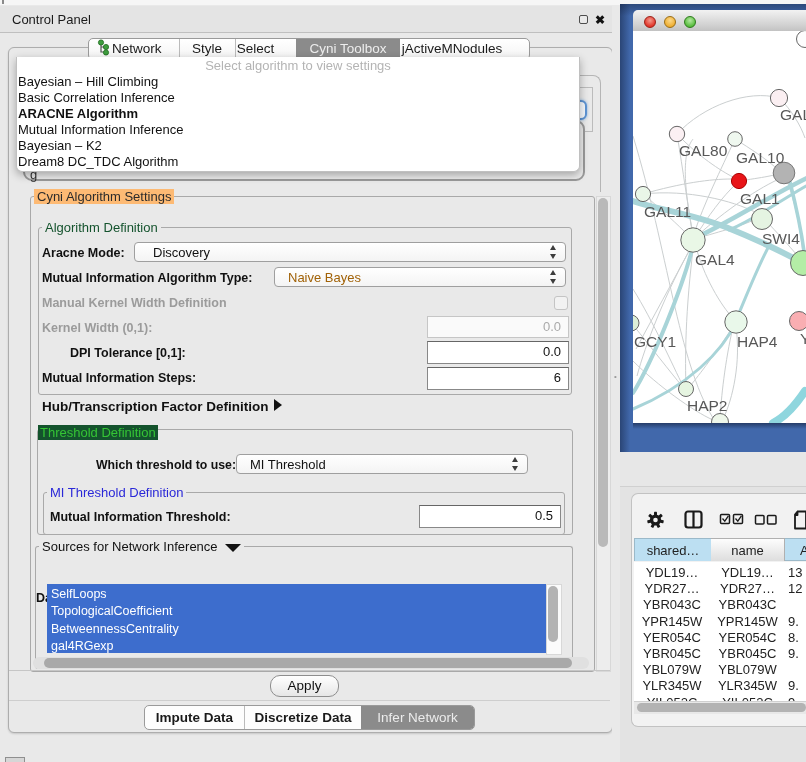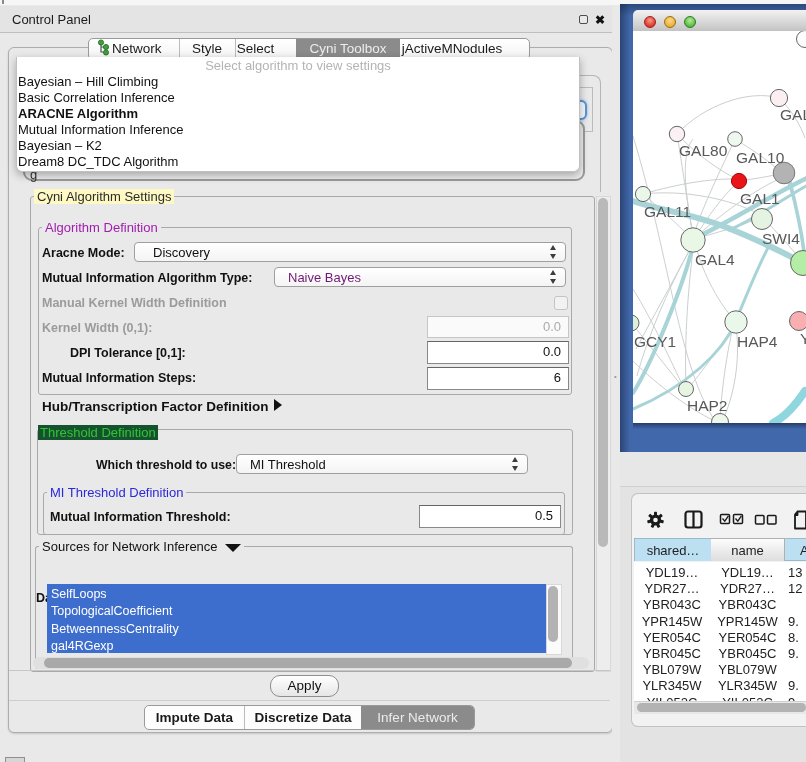--- a/index.html
+++ b/index.html
@@ -26,32 +26,32 @@
 
   <div class="abs" style="left:8px;top:47px;width:603px;height:684px;border:1px solid #adadad;border-radius:6px;background:#e9e9e9;box-shadow:0 1px 2px rgba(0,0,0,0.15);"></div>
 
   <div class="abs" style="left:560px;top:75px;width:40px;height:116px;border:1px solid #b5b5b5;border-left:none;border-bottom:none;border-radius:0 8px 0 0;"></div>
   <div class="abs" style="left:558px;top:87px;width:33px;height:43px;border:1px solid #bbbbbb;background:#e9e9e9;"></div>
   <div class="abs" style="left:23px;top:120px;width:558px;height:57px;border:2px solid #9a9a9a;border-radius:9px;background:#ebebeb;"></div>
   <div class="abs" style="left:30px;top:167px;font-size:13px;color:#333;">g</div>
   <div class="abs" style="left:574px;top:100px;width:9px;height:16px;border:2.5px solid #5c93d2;border-radius:6px;box-shadow:0 0 3px #7fb0e4;background:#f4f8fc;"></div>
 
   <div class="abs" style="left:30px;top:196px;width:563px;height:474px;border:1px solid #a9a9a9;border-radius:3px;"></div>
-  <div class="abs" style="left:34px;top:189px;background:#fef9c3;padding:0 3px;font-size:13px;color:#2b2b2b;">Cyni Algorithm Settings</div>
+  <div class="abs" style="left:34px;top:189px;background:#fdba74;padding:0 3px;font-size:13px;color:#2b2b2b;">Cyni Algorithm Settings</div>
 
   <div class="abs" style="left:38px;top:227px;width:532px;height:166px;border:1px solid #a9a9a9;border-radius:3px;"></div>
-  <div class="abs" style="left:42px;top:220px;background:#e9e9e9;padding:0 3px;font-size:13px;color:#a21caf;">Algorithm Definition</div>
+  <div class="abs" style="left:42px;top:220px;background:#e9e9e9;padding:0 3px;font-size:13px;color:#14532d;">Algorithm Definition</div>
 
   <div class="abs bold" style="left:42px;top:246px;font-size:12.5px;color:#111;">Aracne Mode:</div>
   <div class="abs combo" style="left:134px;top:242px;width:430px;height:18px;"></div>
   <div class="abs" style="left:153px;top:245px;font-size:13px;color:#111;">Discovery</div>
 
   <div class="abs bold" style="left:42px;top:271px;font-size:12.5px;color:#111;">Mutual Information Algorithm Type:</div>
   <div class="abs combo" style="left:274px;top:267px;width:290px;height:18px;"></div>
-  <div class="abs" style="left:288px;top:270px;font-size:13px;color:#701a75;">Naive Bayes</div>
+  <div class="abs" style="left:288px;top:270px;font-size:13px;color:#a16207;">Naive Bayes</div>
 
   <div class="abs bold" style="left:42px;top:296px;font-size:12.5px;color:#9b9b9b;">Manual Kernel Width Definition</div>
   <div class="abs" style="left:554px;top:296px;width:12px;height:12px;border:1px solid #c4c4c4;border-radius:3px;background:#f2f2f2;"></div>
 
   <div class="abs bold" style="left:42px;top:321px;font-size:12.5px;color:#9b9b9b;">Kernel Width (0,1):</div>
   <div class="abs" style="left:427px;top:316px;width:140px;height:20px;border:1px solid #c6c6c6;background:#fafafa;"></div>
   <div class="abs" style="left:427px;top:319px;width:134px;text-align:right;font-size:13px;color:#aaa;">0.0</div>
 
   <div class="abs bold" style="left:42px;top:346px;font-size:12.5px;color:#111;margin-left:28px;">DPI Tolerance [0,1]:</div>
   <div class="abs" style="left:427px;top:341px;width:140px;height:21px;border:1px solid #888;border-top-color:#666;background:#fff;"></div>

